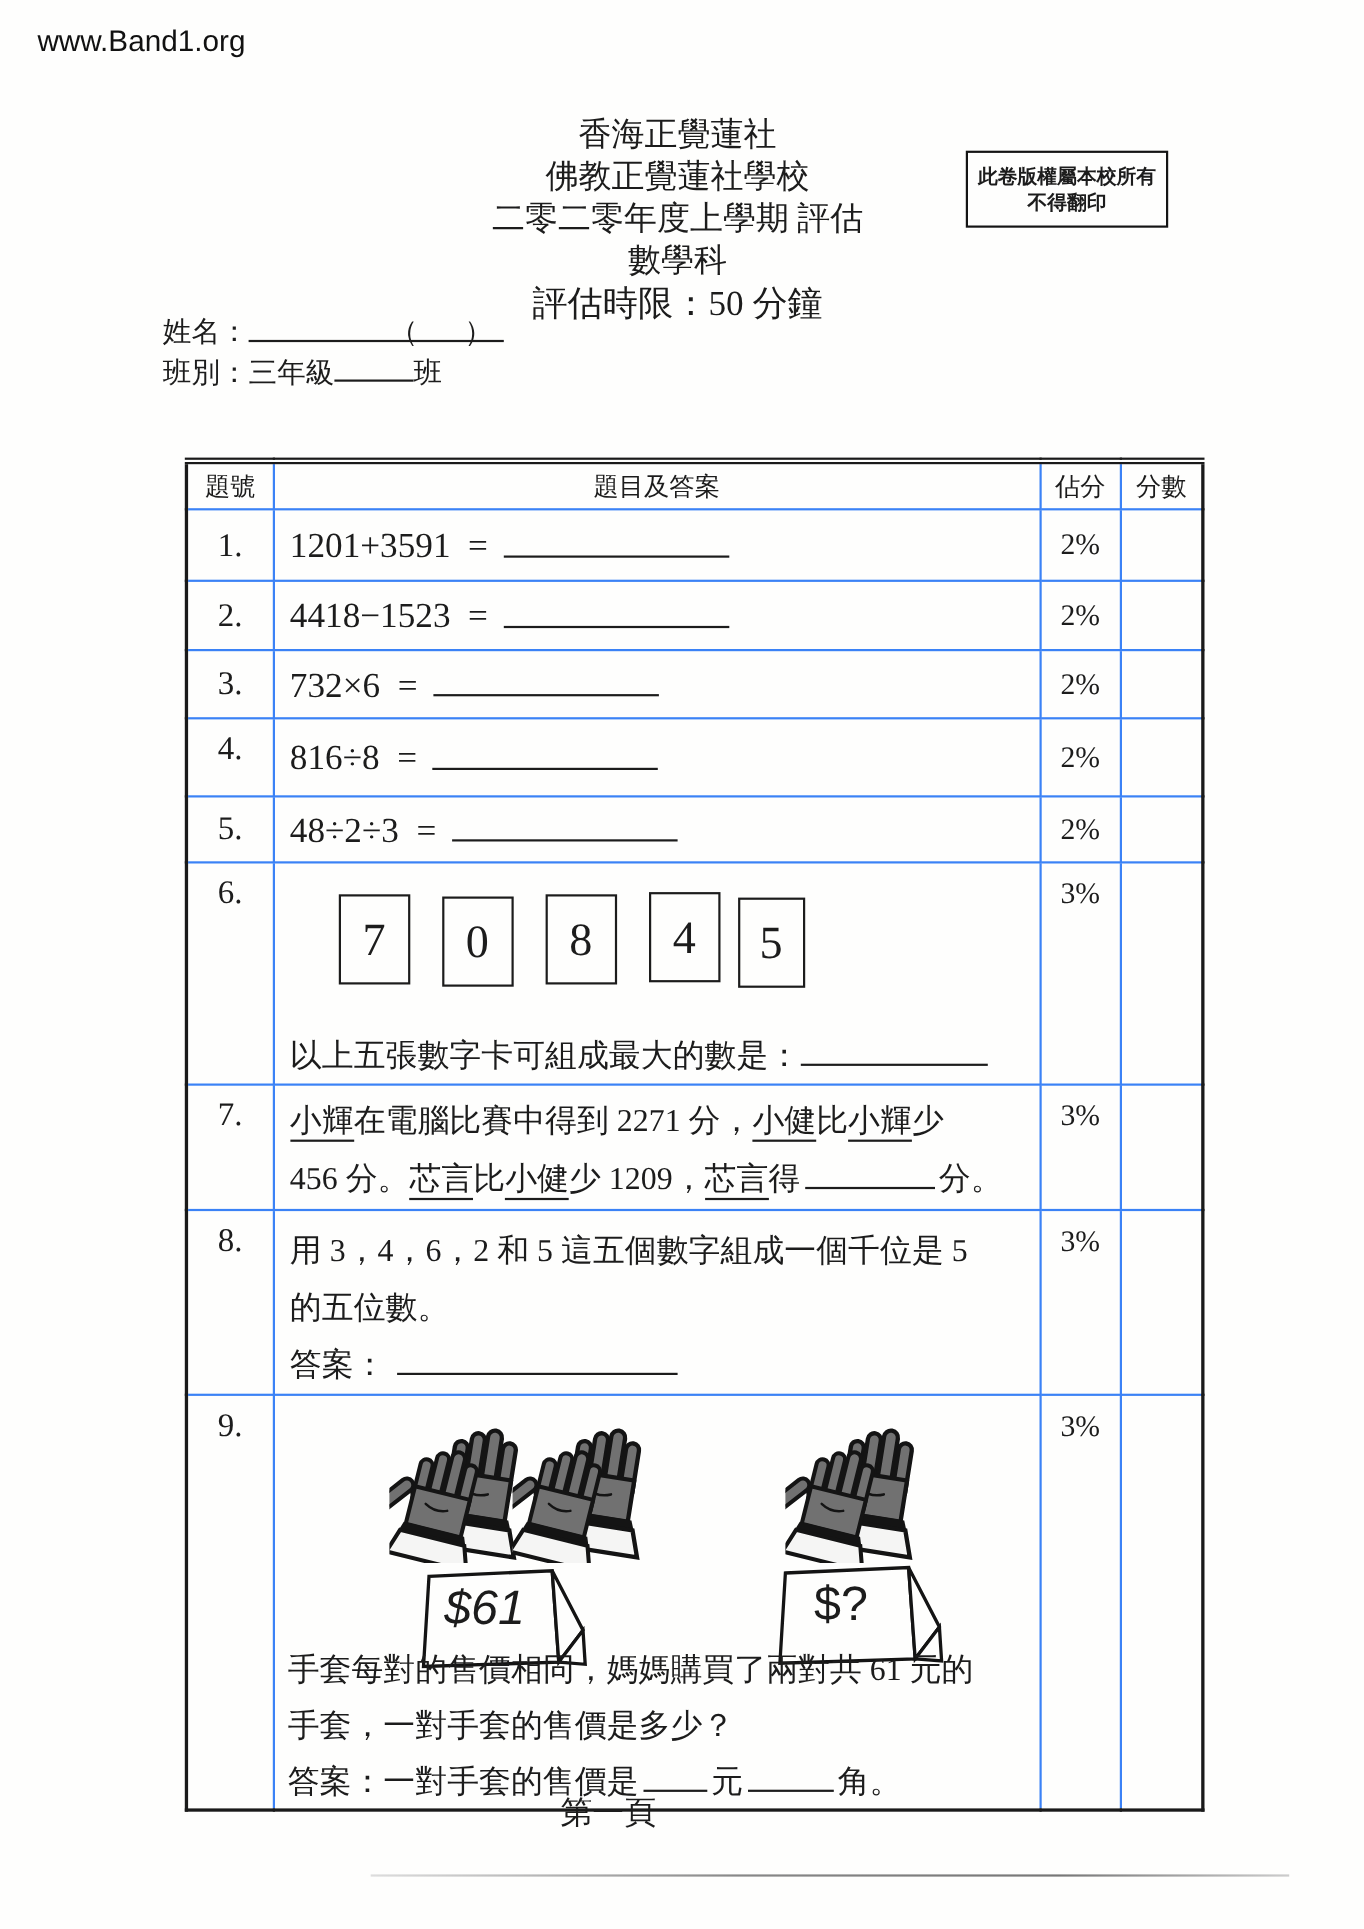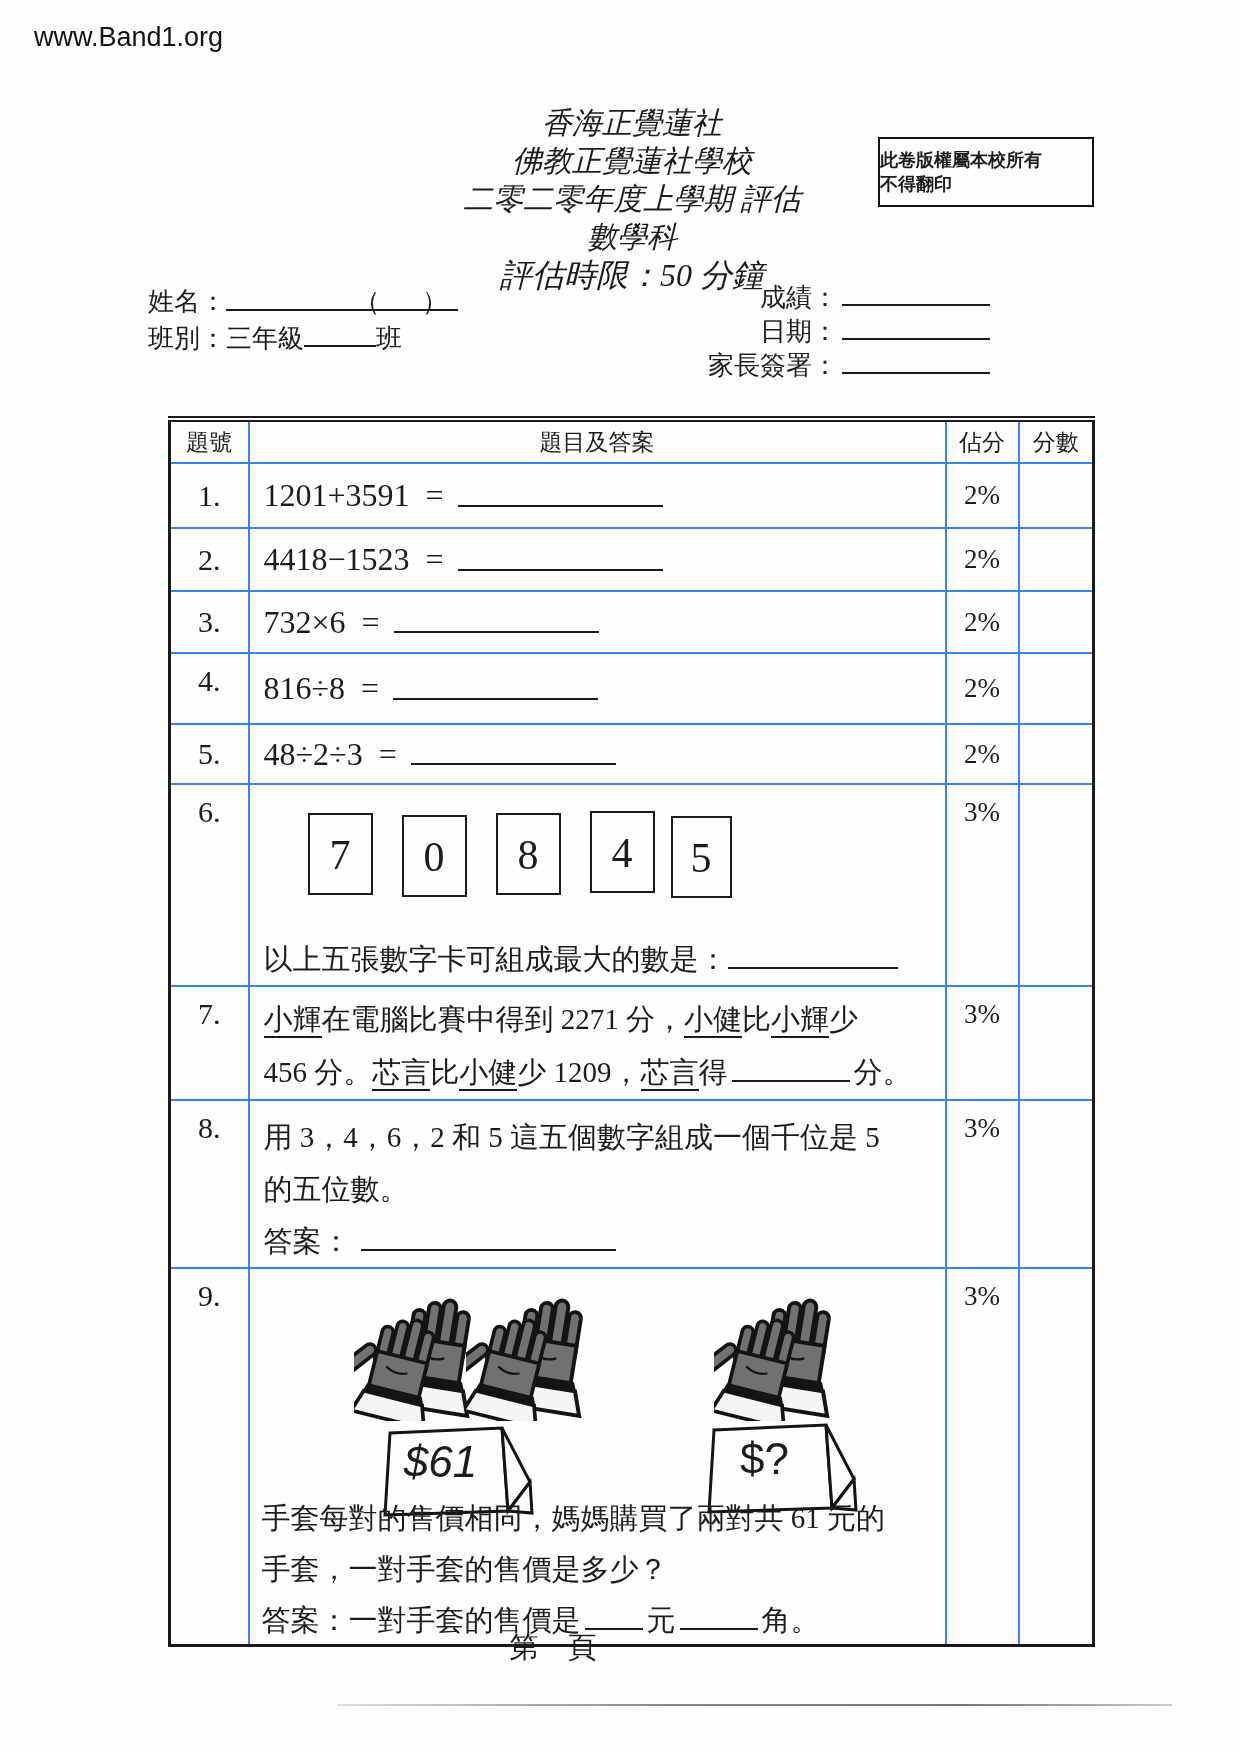--- a/index.html
+++ b/index.html
@@ -6,26 +6,26 @@
   html,body { background:#ffffff; }
   .page {
     position:relative; width:1240px; height:1754px; background:#fefefd;
     font-family:"Liberation Serif","DejaVu Serif",serif; color:#1c1c1c;
     overflow:hidden;
   }
   .watermark {
     position:absolute; left:34px; top:22px; font-size:27px;
     font-family:"Liberation Sans","DejaVu Sans",sans-serif; color:#111;
   }
-  .title-block { position:absolute; left:312px; top:104px; width:640px; text-align:center;font-style:italic; }
+  .title-block { position:absolute; left:296px; top:104px; width:640px; text-align:center; }
   .title-block div { font-size:30px; line-height:38px; }
   .title-block .time-line { font-size:32px; }
   .copyright-box {
-    position:absolute; left:878px; top:137px; width:216px; height:70px;
-    border:2px solid #141414; padding-top:9px;
+    position:absolute; left:878px; top:137px; width:184px; height:70px;
+    border:2px solid #141414; text-align:center; padding-top:9px;
   }
   .copyright-box div { font-size:18px; line-height:24px; font-weight:600; }
 
   .info-left  { position:absolute; left:148px; top:284px; font-size:26px; }
   .info-left .row { height:36px; line-height:36px; white-space:nowrap; }
   .info-right { position:absolute; left:600px; top:279px; width:390px; text-align:right; font-size:26px; }
   .info-right .row { height:34px; line-height:34px; white-space:nowrap; }
 
   .blank { display:inline-block; border-bottom:2px solid #1c1c1c; height:1.05em; vertical-align:baseline; }
   .b-class { width:72px; }
@@ -137,31 +137,20 @@
 
   <div class="info-left">
     <div class="row">
       <span>姓名：</span><span class="blank b-name"><span class="paren">（　）</span></span>
     </div>
     <div class="row">
       <span>班別：三年級</span><span class="blank b-class"></span><span>班</span>
     </div>
   </div>
 
-  <div class="info-right">
-    <div class="row">
-      <span>成績：</span><span class="blank b-right"></span>
-    </div>
-    <div class="row">
-      <span>日期：</span><span class="blank b-right"></span>
-    </div>
-    <div class="row">
-      <span>家長簽署：</span><span class="blank b-right"></span>
-    </div>
-  </div>
 
   <table class="exam">
     <colgroup>
         <col style="width:79px">
         <col style="width:697px">
         <col style="width:73px">
         <col style="width:75px">
       </colgroup>
     <tbody>
         <tr style="height:44px">

